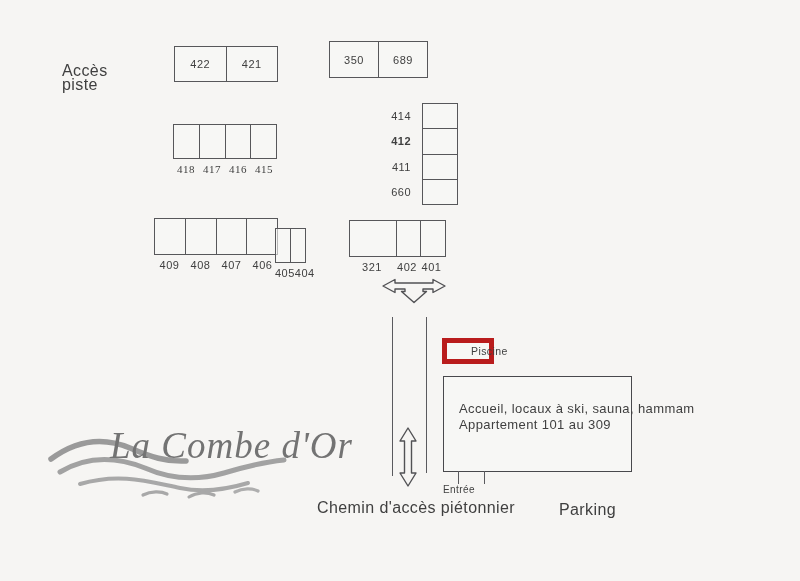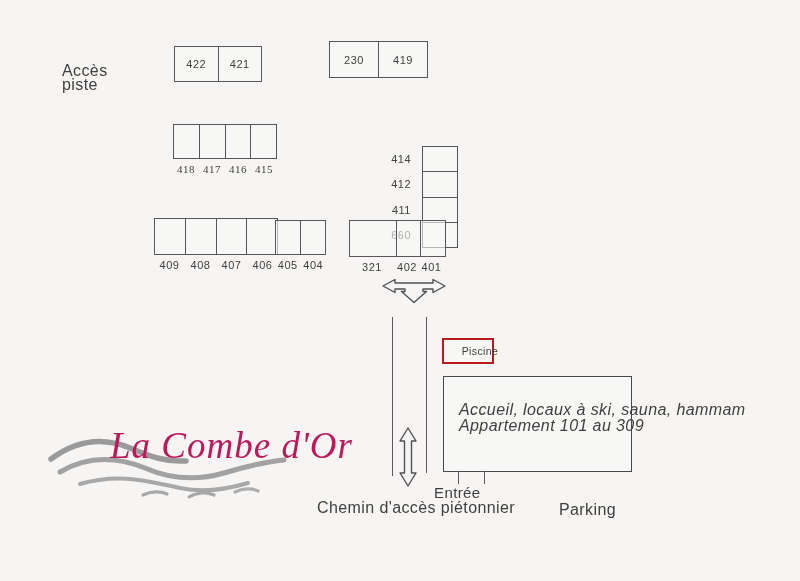--- a/index.html
+++ b/index.html
@@ -19,67 +19,67 @@
   
   .block{position:absolute;}
   .cells{display:flex;border:1px solid #57575a;height:100%;box-sizing:border-box;background:rgba(249,248,246,.6);}
   .cells.v{flex-direction:column;}
   .cell{flex:1 1 auto;display:flex;align-items:center;justify-content:center;
         font-size:11px;color:#404040;letter-spacing:.5px;box-sizing:border-box;}
   .cells:not(.v) .cell + .cell{border-left:1px solid #57575a;}
   .cells.v .cell + .cell{border-top:1px solid #57575a;}
   .labels{display:flex;margin-top:4px;}
   .lbl{flex:1 1 auto;text-align:center;font-size:11px;color:#404040;letter-spacing:.5px;}
-  .vwrap{display:flex;height:100%;margin-top:43px;}
+  .vwrap{display:flex;height:100%;}
   .labels-col{display:flex;flex-direction:column;width:30px;margin-right:11px;height:100%;}
   .labels-col .lbl{display:flex;align-items:center;justify-content:flex-end;text-align:right;}
 
   
   .vline{position:absolute;width:1px;background:#5a5a5e;}
   .tick{position:absolute;width:1px;background:#5a5a5e;}
 
   
-  .smallbox{position:absolute;border:2px solid #b91c1c;display:flex;align-items:center;justify-content:center;
+  .smallbox{position:absolute;border:5px solid #b91c1c;display:flex;align-items:center;
             font-size:10.5px;color:#3f3f3f;letter-spacing:.4px;box-sizing:border-box;background:rgba(249,248,246,.6);padding-left:24px;}
   .building{position:absolute;border:1.5px solid #48484c;box-sizing:border-box;background:rgba(249,248,246,.6);}
-  .building .bline{position:absolute;left:15px;font-size:16px;color:#3f3f3f;letter-spacing:.4px;white-space:nowrap;font-style:italic;}
+  .building .bline{position:absolute;left:15px;font-size:13px;color:#3f3f3f;letter-spacing:.4px;white-space:nowrap;}
 
   
   .logo-text{
     position:absolute;
     font-family:"Liberation Serif", serif;
     font-style:italic;
     font-size:37px;
-    color:#be185d;
+    color:#737373;
     letter-spacing:1px;
     white-space:nowrap;
   }
   svg{position:absolute;overflow:visible;}
 </style>
 </head>
 <body>
 
 <div id="canvas">
 
   <div class="txt" style="left:62px;top:64px;line-height:14px;">
     <div>Accès</div>
     <div>piste</div>
   </div>
 
-  <div class="block" style="left:174px;top:46px;width:88px;height:36px;">
+  <div class="block" style="left:174px;top:46px;width:104px;height:36px;">
     <div class="cells">
         <div class="cell">422</div>
         <div class="cell">421</div>
       </div>
   </div>
 
   <div class="block" style="left:329px;top:41px;width:99px;height:37px;">
     <div class="cells">
-        <div class="cell">230</div>
-        <div class="cell">419</div>
+        <div class="cell">350</div>
+        <div class="cell">689</div>
       </div>
   </div>
 
   <div class="block" style="left:173px;top:124px;width:104px;height:35px;font-family:Liberation Serif, serif;">
     <div class="cells">
         <div class="cell"></div>
         <div class="cell"></div>
         <div class="cell"></div>
         <div class="cell"></div>
       </div>
@@ -88,21 +88,21 @@
         <div class="lbl">417</div>
         <div class="lbl">416</div>
         <div class="lbl">415</div>
       </div>
   </div>
 
   <div class="block" style="left:381px;top:103px;width:77px;height:102px;">
     <div class="vwrap">
       <div class="labels-col">
           <div class="lbl" style="flex: 1 1 auto;">414</div>
-          <div class="lbl" style="flex: 1 1 auto;">412</div>
+          <div class="lbl" style="flex: 1 1 auto; font-weight: bold;">412</div>
           <div class="lbl" style="flex: 1 1 auto;">411</div>
           <div class="lbl" style="flex: 1 1 auto;">660</div>
         </div>
       <div class="cells v" style="width:36px;">
           <div class="cell"></div>
           <div class="cell"></div>
           <div class="cell"></div>
           <div class="cell"></div>
         </div>
     </div>
@@ -116,21 +116,21 @@
         <div class="cell"></div>
       </div>
     <div class="labels">
         <div class="lbl">409</div>
         <div class="lbl">408</div>
         <div class="lbl">407</div>
         <div class="lbl">406</div>
       </div>
   </div>
 
-  <div class="block" style="left:275px;top:220px;width:51px;height:35px;">
+  <div class="block" style="left:275px;top:228px;width:31px;height:35px;">
     <div class="cells">
         <div class="cell"></div>
         <div class="cell"></div>
       </div>
     <div class="labels">
         <div class="lbl">405</div>
         <div class="lbl">404</div>
       </div>
   </div>
 
@@ -163,21 +163,21 @@
   </div>
 
   <div class="building" style="left:443px;top:376px;width:189px;height:96px;">
     <div class="bline" style="top:24px;">Accueil, locaux à ski, sauna, hammam</div>
     <div class="bline" style="top:40px;">Appartement 101 au 309</div>
   </div>
 
   <div>
     <div class="tick" style="left:458px;top:471px;height:13px;"></div>
     <div class="tick" style="left:484px;top:471px;height:13px;"></div>
-    <div class="txt" style="left:434px;top:484px;font-size:15px;">Entrée</div>
+    <div class="txt" style="left:443px;top:484px;font-size:10px;">Entrée</div>
   </div>
 
   <div class="txt" style="left:530px;top:501px;margin-left:29px;">Parking</div>
 
   <div class="txt" style="left:317px;top:499px;">Chemin d'accès piétonnier</div>
 
   <svg style="left:48px;top:433px;" width="260" height="66" viewBox="0 0 260 66">
     <g fill="none" stroke="#9a9a9a" stroke-linecap="round">
       <path d="M3,26 C30,6 56,4 82,15 C103,24 118,29 138,28" stroke-width="5.5"></path>
       <path d="M12,39 C42,21 72,25 97,35 C122,46 148,48 176,40 C196,34 216,29 236,27" stroke-width="5" stroke="#a2a2a2"></path>

